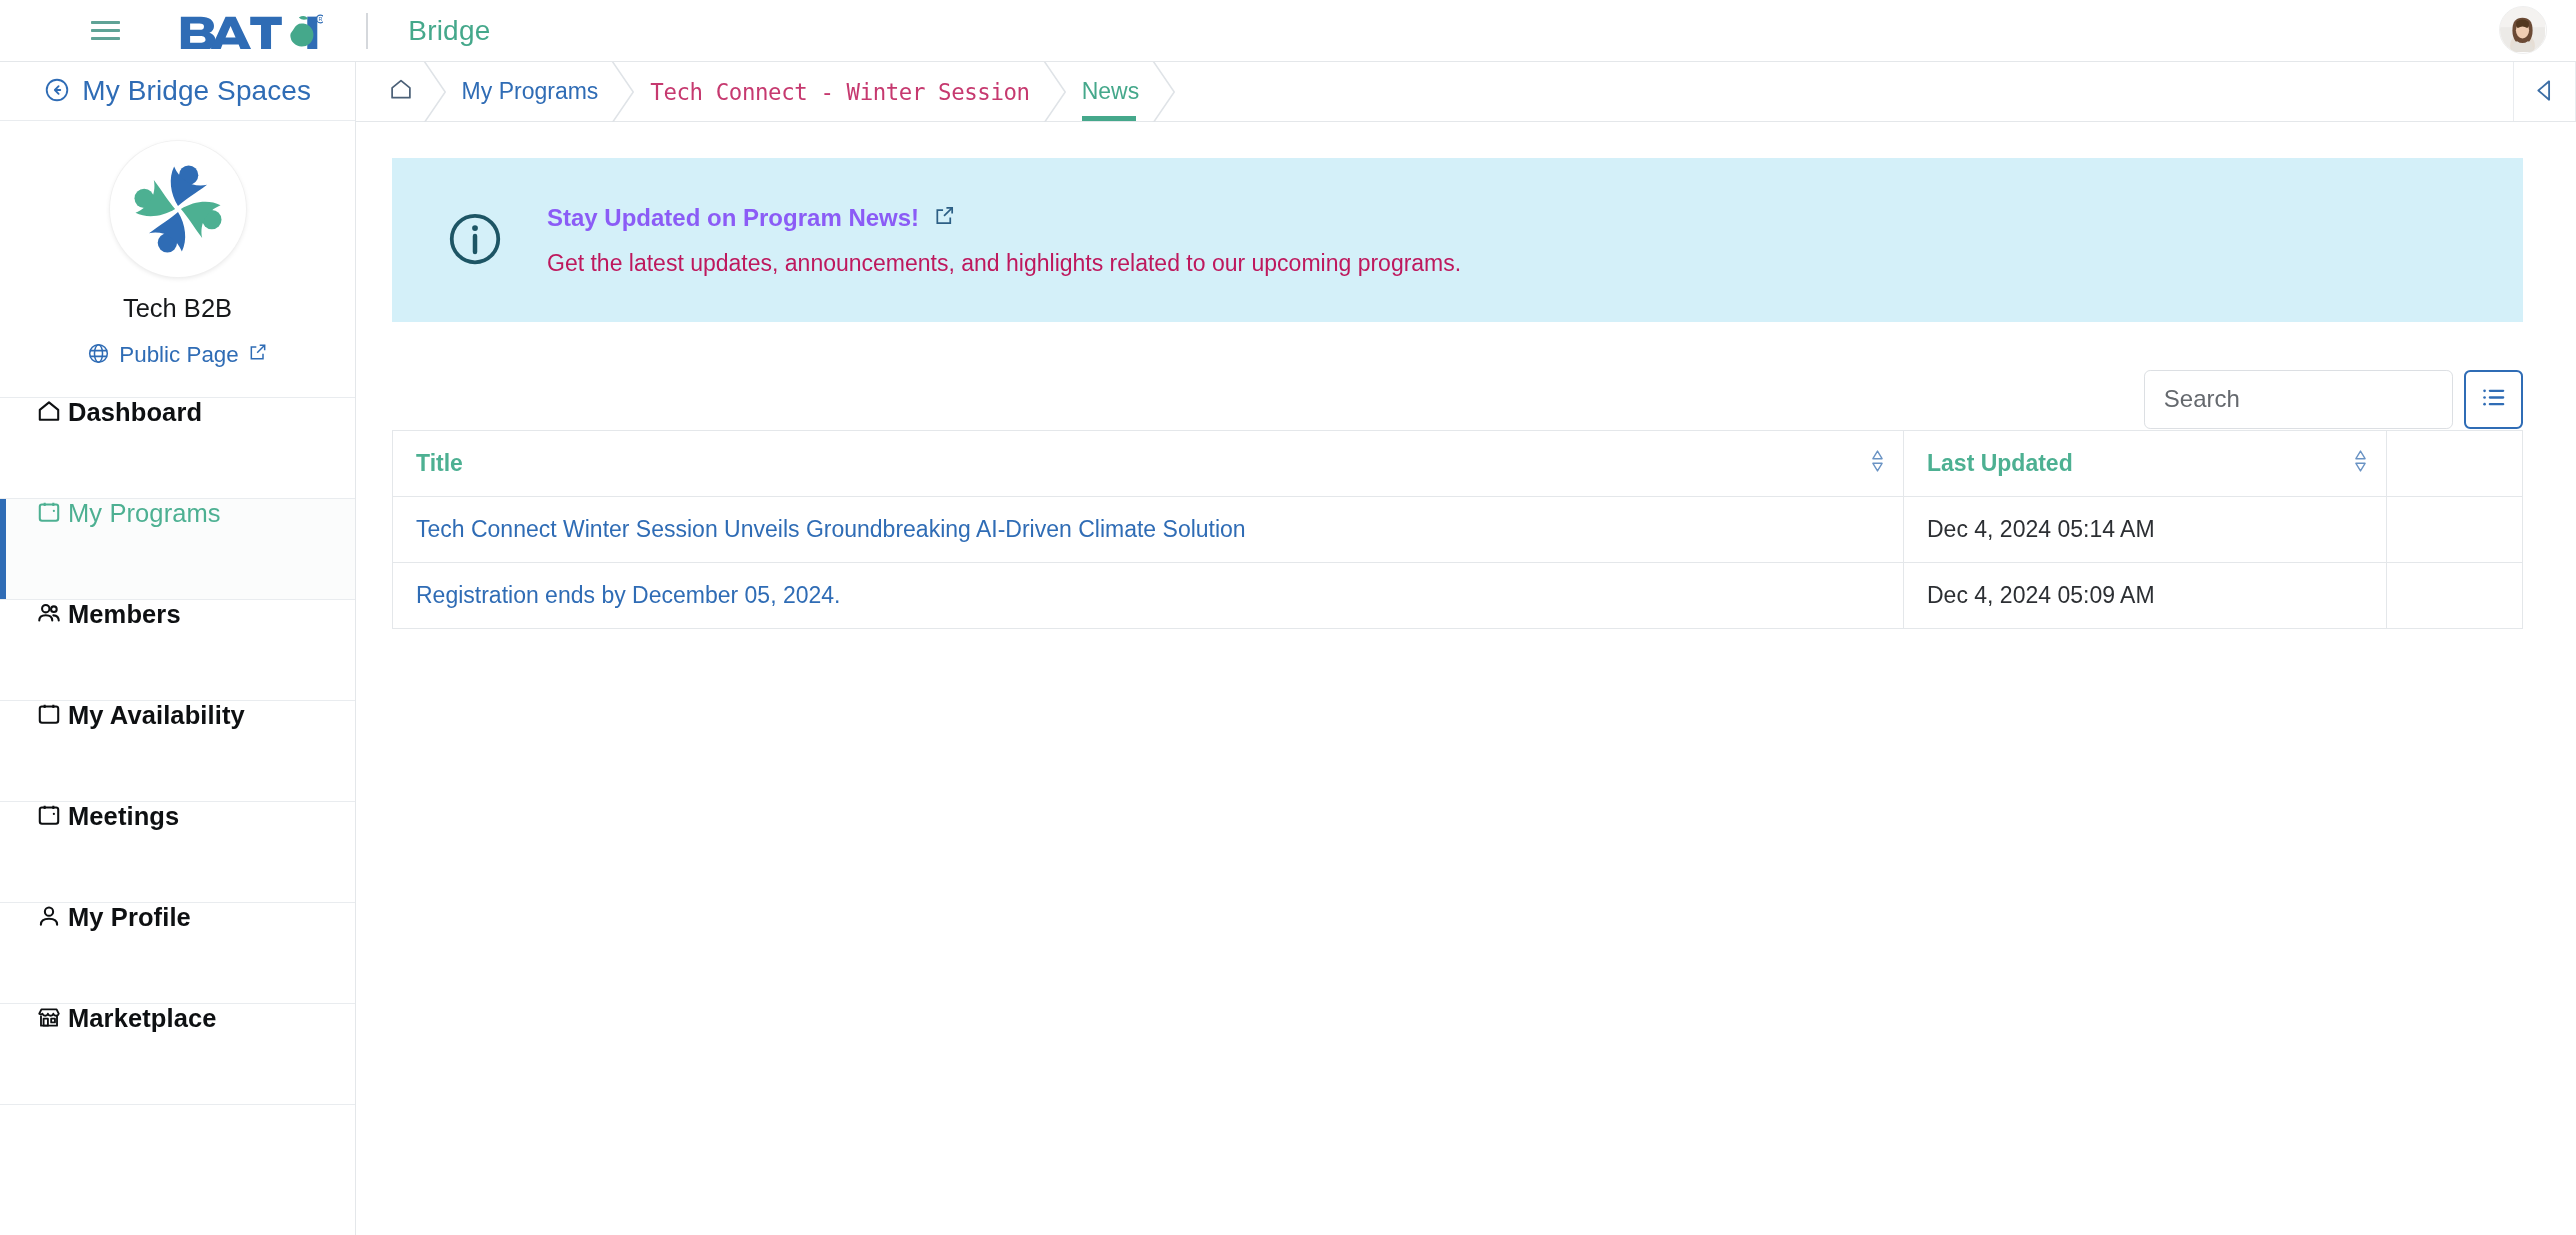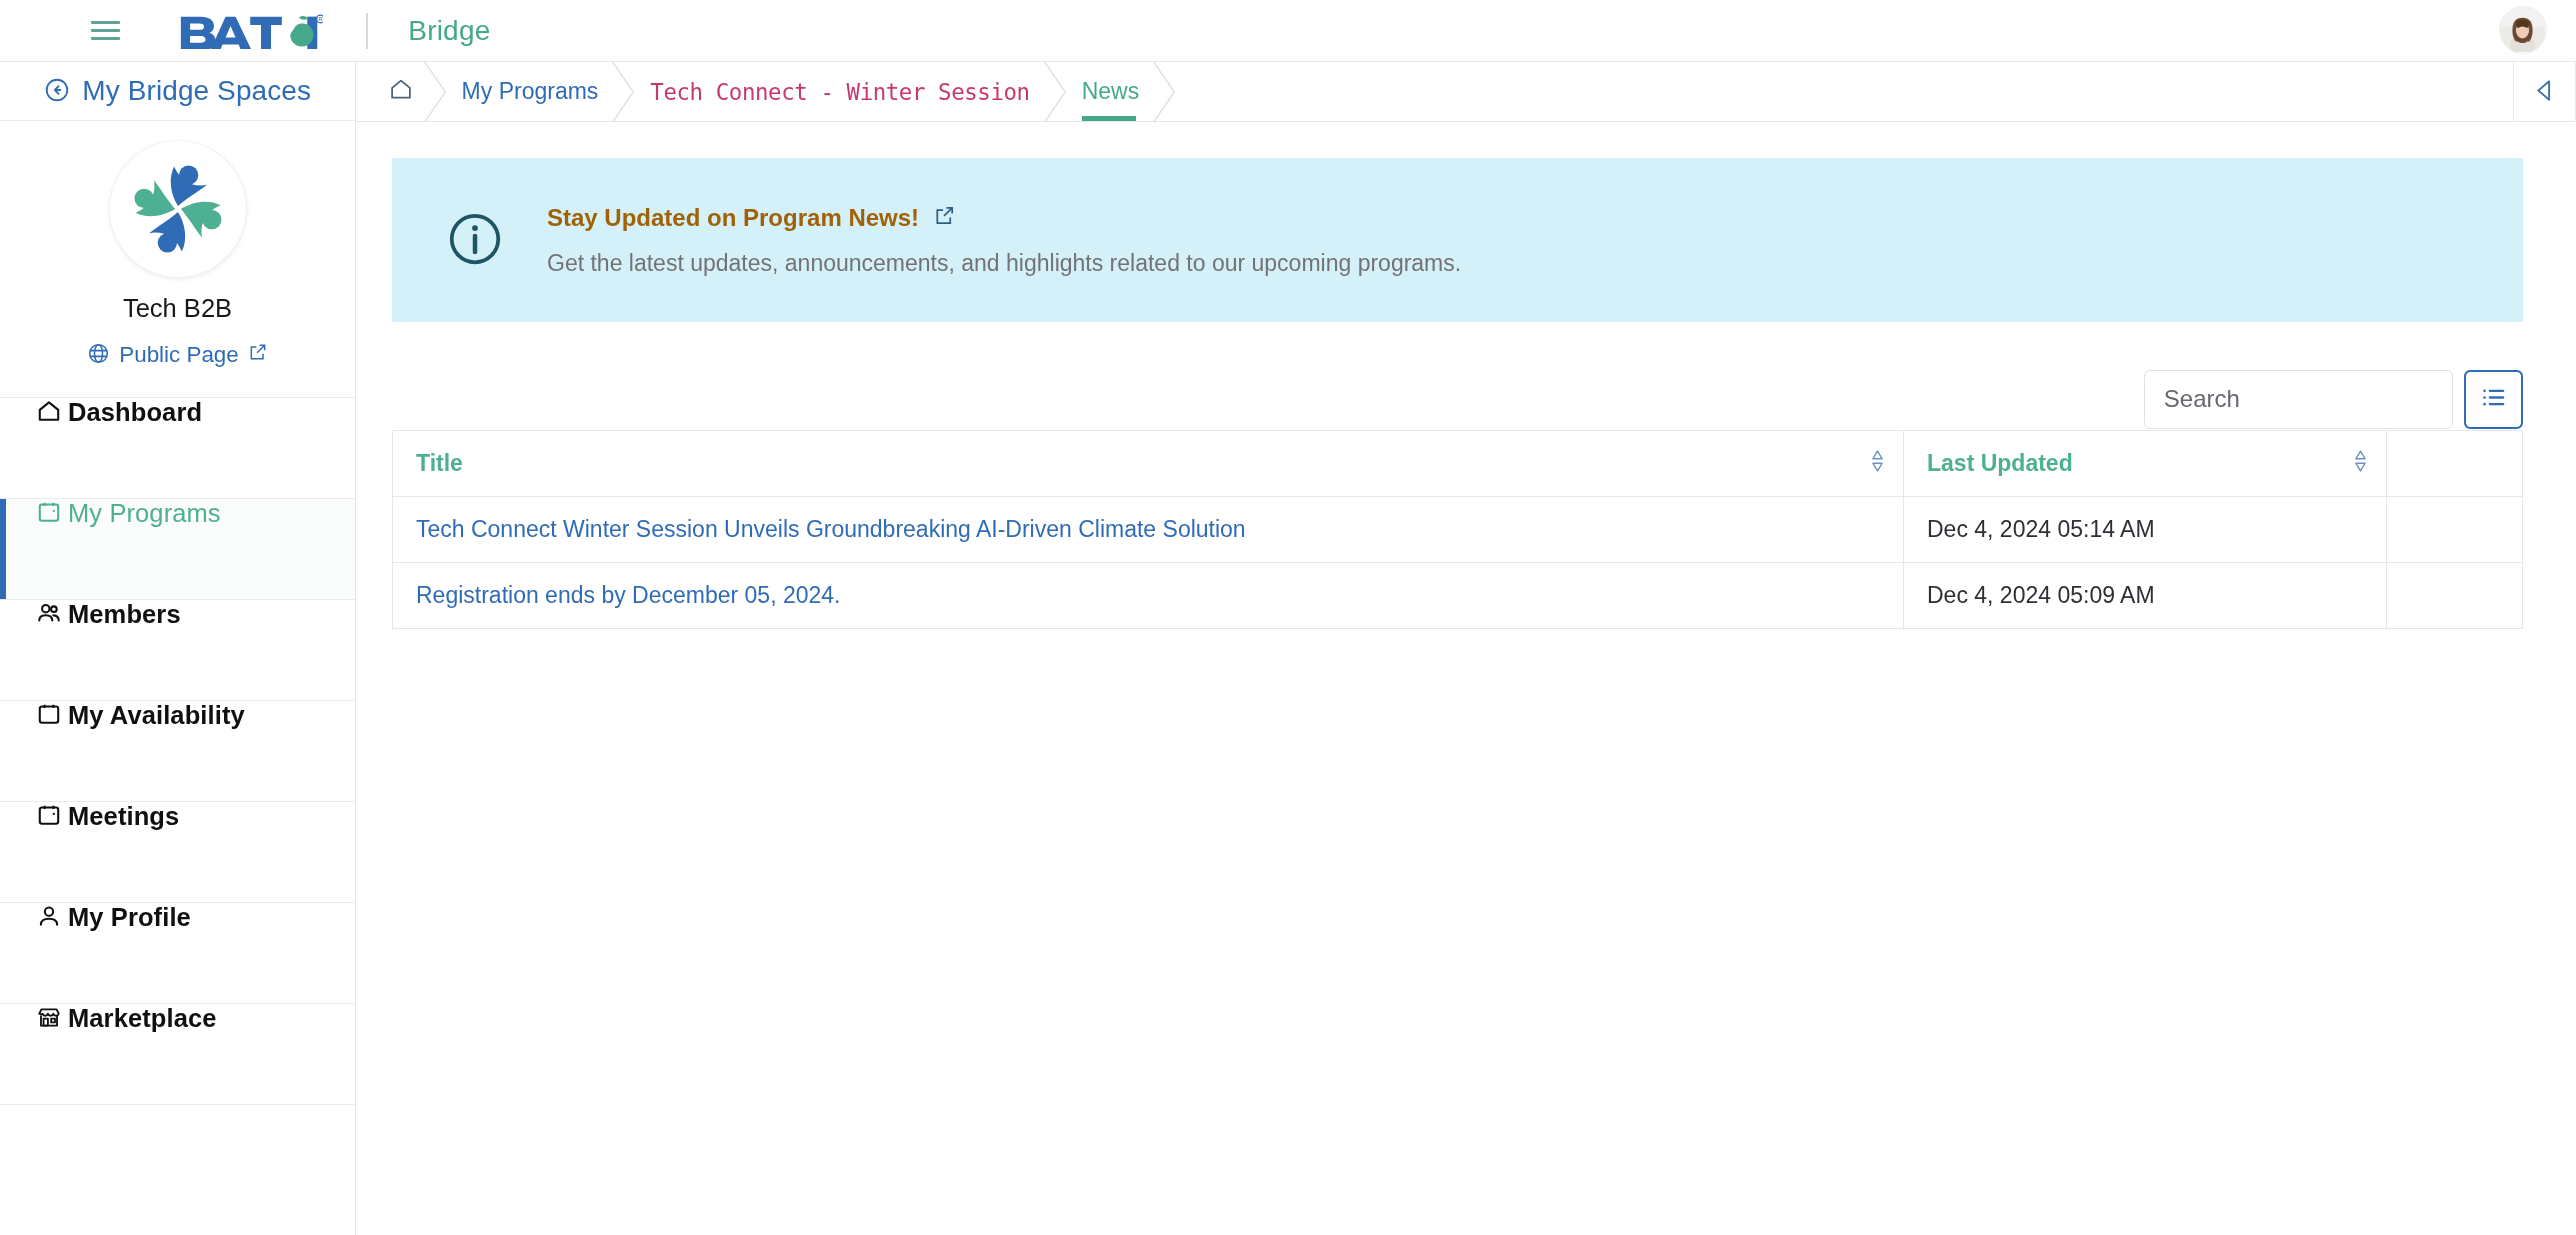--- a/index.html
+++ b/index.html
@@ -149,24 +149,24 @@
   }
   .banner {
     background: #d4f0f9;
     height: 164px;
     display: flex; align-items: center;
     padding-left: 53px; gap: 42px;
   }
   .banner-ico { flex: 0 0 auto; }
   .banner-txt { display: flex; flex-direction: column; gap: 17px; }
   .banner-title {
-    font-size: 24px; font-weight: bold; color: #a16207;
+    font-size: 24px; font-weight: bold; color: #8b5cf6;
     display: flex; align-items: center; gap: 14px;
   }
-  .banner-desc { font-size: 23px; color: #737373; }
+  .banner-desc { font-size: 23px; color: #be185d; }
 
   .toolbar {
     margin-top: 46px; height: 62px;
     display: flex; justify-content: flex-end; align-items: center; gap: 10.8px;
   }
   .search-input {
     width: 309px; height: 59px;
     border: 1.5px solid #dcdfe3; border-radius: 6.2px;
     padding: 0 18.6px;
     font-size: 24px; color: #4a4f55;

